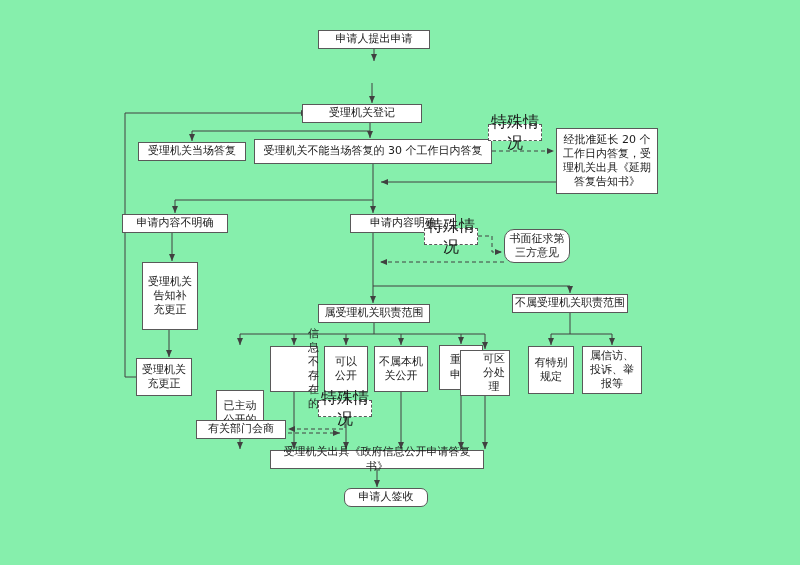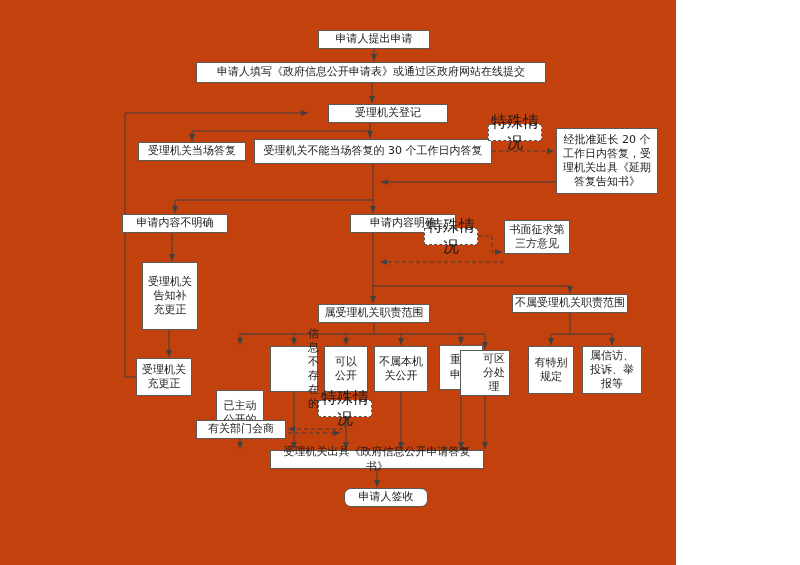--- a/index.html
+++ b/index.html
@@ -3,23 +3,23 @@
 <meta charset="utf-8">
 <style>
   html, body {
     margin: 0;
     padding: 0;
     background: #ffffff;
     font-family: "DejaVu Sans", "Liberation Sans", sans-serif;
   }
   .canvas {
     position: relative;
-    width: 676px;
+    width: 800px;
     height: 565px;
-    background: #c2410c;
+    background: #86efac;
     overflow: hidden;
   }
   .connectors {
     position: absolute;
     left: 0; top: 0;
     width: 800px; height: 565px;
     z-index: 1;
   }
   .node {
     position: absolute;
@@ -95,42 +95,41 @@
       <path d="M492,151 H554" marker-end="url(#arr)"></path>
       <path d="M478,236 H492 V252 H502" marker-end="url(#arr)"></path>
       <path d="M504,262 H380" marker-end="url(#arr)"></path>
       <path d="M345,417 V429 H288" marker-end="url(#arr)"></path>
       <path d="M288,433 H340" marker-end="url(#arr)"></path>
     </g>
   </svg>
 
   <div class="node" style="left:318px;top:30px;width:112px;height:19px;">申请人提出申请</div>
 
-  <div class="node" style="left:196px;top:62px;width:350px;height:21px;">申请人填写《政府信息公开申请表》或通过区政府网站在线提交</div>
 
-  <div class="node" style="left:328px;top:104px;width:120px;height:19px;">受理机关登记</div>
+  <div class="node" style="left:302px;top:104px;width:120px;height:19px;">受理机关登记</div>
 
   <div class="node" style="left:138px;top:142px;width:108px;height:19px;">受理机关当场答复</div>
 
   <div class="node" style="left:254px;top:139px;width:238px;height:25px;">受理机关不能当场答复的 30 个工作日内答复</div>
 
   <div class="node dashed" style="left:488px;top:124px;width:54px;height:17px;">特殊情况</div>
 
   <div class="node" style="left:556px;top:128px;width:102px;height:66px;">经批准延长 20 个
 工作日内答复，受
 理机关出具《延期
 答复告知书》</div>
 
   <div class="node" style="left:122px;top:214px;width:106px;height:19px;">申请内容不明确</div>
 
   <div class="node" style="left:320px;top:214px;width:106px;height:19px;margin-left:30px;">申请内容明确</div>
 
   <div class="node dashed" style="left:424px;top:228px;width:54px;height:17px;">特殊情况</div>
 
-  <div class="node" style="left:504px;top:220px;width:66px;height:34px;">书面征求第
+  <div class="node" style="left:504px;top:229px;width:66px;height:34px;border-radius:10px;">书面征求第
 三方意见</div>
 
   <div class="node" style="left:142px;top:262px;width:56px;height:68px;">受理机关
 告知补
 充更正</div>
 
   <div class="node" style="left:318px;top:304px;width:112px;height:19px;">属受理机关职责范围</div>
 
   <div class="node" style="left:512px;top:294px;width:116px;height:19px;">不属受理机关职责范围</div>
 

